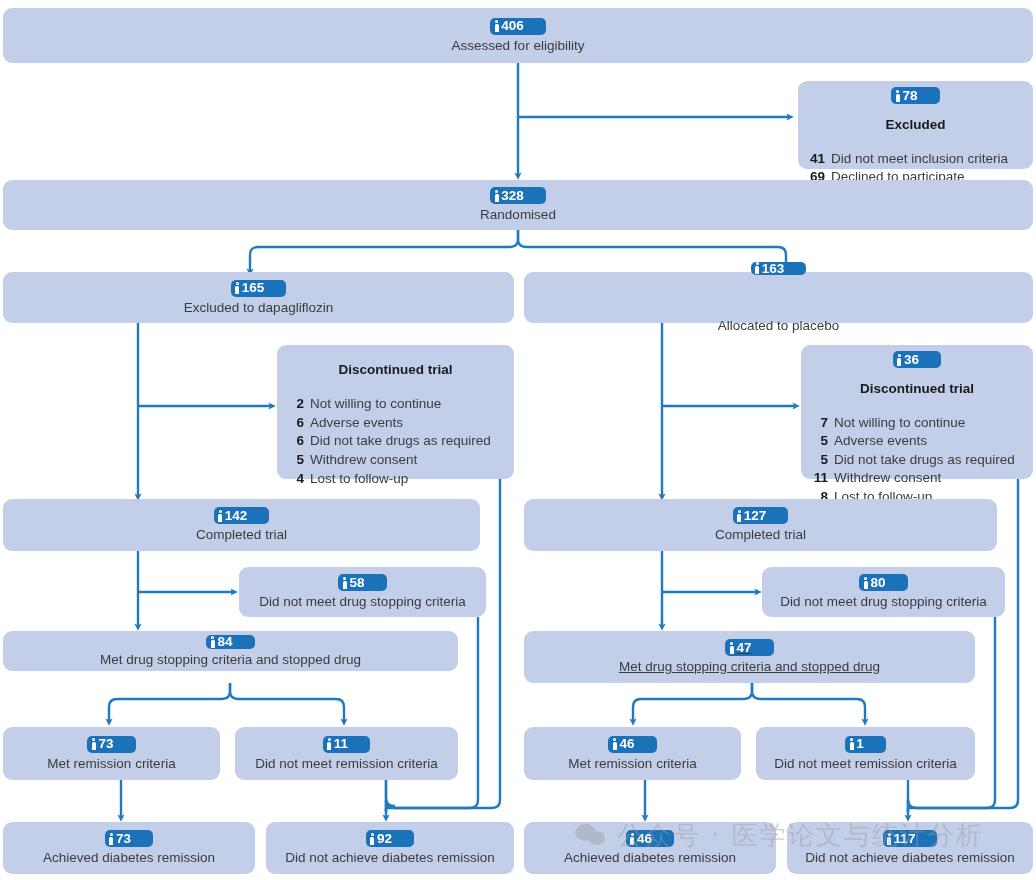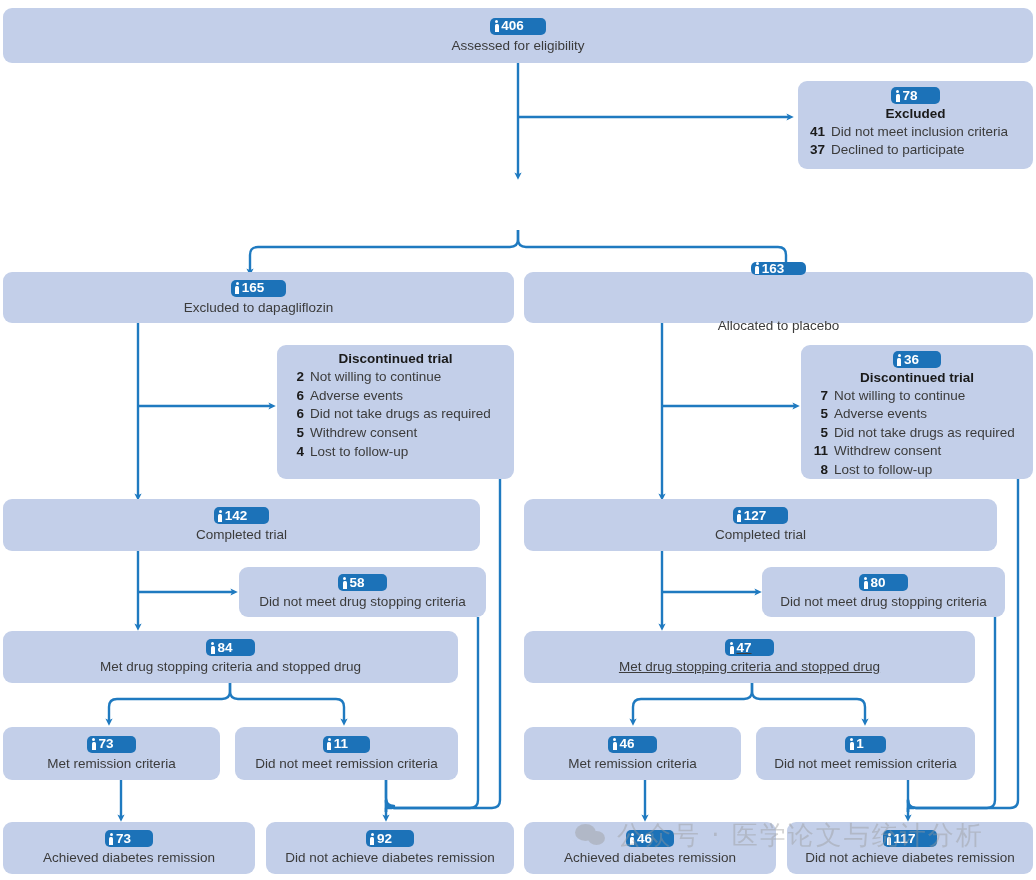--- a/index.html
+++ b/index.html
@@ -67,25 +67,25 @@
     line-height:1.15;
     text-align:center;
     margin-top:3px;
     color:#3b3b3b;
     white-space:nowrap;
   }
   .title-bold{
     font-size:13.5px;
     font-weight:bold;
     text-align:center;
-    margin-top:0;
+    margin-top:11px;
     color:#1a1a1a;
     white-space:nowrap;
   }
-  .reasons{margin-top:2px;}
+  .reasons{margin-top:18px;}
   .reason-row{
     display:flex;
     font-size:13.5px;
     line-height:1.38;
     color:#3b3b3b;
     white-space:nowrap;
   }
   .reason-row .rn{
     font-weight:bold;
     color:#1a1a1a;
@@ -194,26 +194,33 @@
         <span class="num">78</span>
       </span>
     </div>
     <div class="title-bold">Excluded</div>
     <div class="reasons">
       <div class="reason-row">
         <span class="rn">41</span>
         <span>Did not meet inclusion criteria</span>
       </div>
       <div class="reason-row">
-        <span class="rn">37</span>
+        <span class="rn">69</span>
         <span>Declined to participate</span>
       </div>
     </div>
   </div>
 
+  <div class="node" style="left:3px;top:180px;width:1030px;height:50px;">
+    <span class="badge">
+      <span class="person"></span>
+      <span class="num">328</span>
+    </span>
+    <div class="caption">Randomised</div>
+  </div>
 
   <div class="node" style="left:3px;top:272px;width:511px;height:51px;">
     <span class="badge">
       <span class="person"></span>
       <span class="num">165</span>
     </span>
     <div class="caption">Excluded to dapagliflozin</div>
   </div>
 
   <div class="node" style="left:524px;top:272px;width:509px;height:51px;gap:40px;">
@@ -307,21 +314,21 @@
   </div>
 
   <div class="node" style="left:762px;top:567px;width:243px;height:50px;">
     <span class="badge">
       <span class="person"></span>
       <span class="num">80</span>
     </span>
     <div class="caption">Did not meet drug stopping criteria</div>
   </div>
 
-  <div class="node" style="left:3px;top:631px;width:455px;height:52px;">
+  <div class="node" style="left:3px;top:631px;width:455px;height:40px;">
     <span class="badge">
       <span class="person"></span>
       <span class="num">84</span>
     </span>
     <div class="caption">Met drug stopping criteria and stopped drug</div>
   </div>
 
   <div class="node" style="left:524px;top:631px;width:451px;height:52px;text-decoration:underline;">
     <span class="badge">
       <span class="person"></span>

